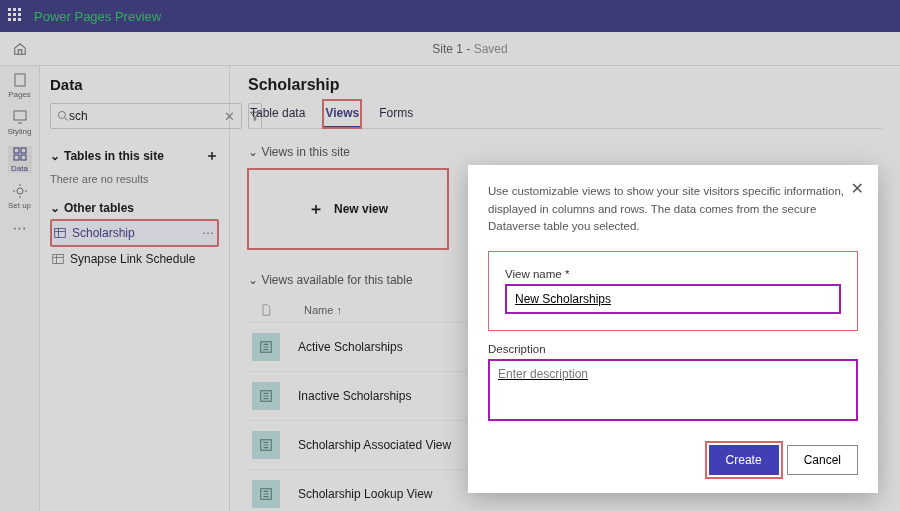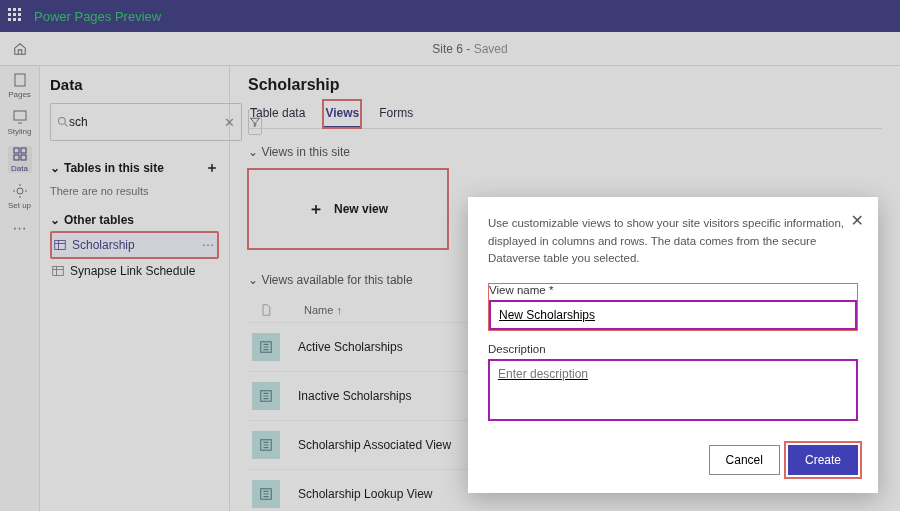--- a/index.html
+++ b/index.html
@@ -18,21 +18,21 @@
 
 .rail { position: absolute; left: 0; top: 66px; bottom: 0; width: 40px; border-right: 1px solid #e1e1e1; background: #faf9f8; display: flex; flex-direction: column; align-items: center; padding-top: 6px; }
 .rail .item { width: 24px; text-align:center; font-size: 8px; color: #555; margin-bottom: 10px; cursor:pointer; }
 .rail .item svg { display:block; margin: 0 auto 2px; }
 .rail .item.active { color: #2f2e7c; background: #edebe9; }
 
 
 .sidepanel { position:absolute; left:40px; top:66px; bottom:0; width:190px; border-right:1px solid #e1e1e1; background:#fff; padding:10px 10px; }
 .sidepanel h2 { font-size: 15px; font-weight:600; margin-bottom:10px; }
 .searchwrap { display:flex; align-items:center; gap:6px; margin-bottom:14px; }
-.searchbox { flex:1; display:flex; align-items:center; border:1px solid #ccc; border-radius:2px; height:38px; padding:0 6px; font-size:12px; }
+.searchbox { flex:1; display:flex; align-items:center; border:1px solid #ccc; border-radius:2px; height:26px; padding:0 6px; font-size:12px; }
 .searchbox input { border:none; outline:none; flex:1; font-size:12px; }
 .filterbtn { width:26px; height:26px; border:1px solid #ccc; border-radius:2px; display:flex; align-items:center; justify-content:center; cursor:pointer; }
 .section-head { display:flex; align-items:center; justify-content:space-between; font-size:12px; font-weight:600; padding:4px 0; cursor:pointer; }
 .chev { width:10px; display:inline-block; margin-right:4px; }
 .noresults { font-size:11px; color:#666; padding:4px 0 12px; }
 .tablerow { display:flex; align-items:center; font-size:12px; padding:5px 2px; cursor:pointer; gap:6px; }
 .tablerow.selected { border:2px solid #d66; border-radius:2px; color:#2f2e7c; background:#f5f5ff; }
 .tablerow .dots { margin-left:auto; color:#666; letter-spacing:1px; }
 
 
@@ -50,21 +50,21 @@
 .viewicon { width:28px; height:28px; background:#bfe0e0; display:flex; align-items:center; justify-content:center; color:#4a7c7c; }
 
 
 .scrim { position:absolute; inset:0; background:rgba(100,100,100,0.25); }
 .dialog { position:absolute; right:22px; bottom:18px; width:410px; background:#fff; box-shadow:0 6px 24px rgba(0,0,0,0.25); padding:18px 20px; }
 .dialog h3 { font-size:15px; font-weight:600; margin-bottom:14px; }
 .dialog .close { position:absolute; top:14px; right:14px; cursor:pointer; color:#555; }
 .dialog p { font-size:11.5px; color:#555; line-height:1.5; margin-bottom:16px; }
 .dialog label { font-size:11.5px; color:#333; display:block; margin-bottom:4px; }
 .dialog input[type=text], .dialog textarea { width:100%; border:2px solid #a21caf; font-size:12px; padding:6px 8px; outline:none; resize:none; font-family:inherit;text-decoration:underline; }
-.fieldwrap.hl1 { border:1px solid #d66; padding:0; margin-bottom:12px; }
+.fieldwrap.hl1 { border:1px solid #d66; padding:16px; margin-bottom:12px; }
 .dialog textarea { height:62px; }
 .btnrow { display:flex; justify-content:flex-end; gap:8px; margin-top:20px; }
 .btn { font-size:12px; padding:7px 16px; border:1px solid #888; background:#fff; cursor:pointer; }
 .btn.primary { background:#413fb4; color:#fff; border-color:#413fb4; }
 .btn.primary.hl { outline:2px solid #d66; outline-offset:2px; }
 svg { display:inline-block; vertical-align:middle; }
 </style>
 </head>
 <body>
 
@@ -84,21 +84,21 @@
 </div>
 
 <div class="sitebar">
   <div class="home">
     <svg width="14" height="14" viewBox="0 0 16 16" fill="none" stroke="#666" stroke-width="1.2">
         <path d="M2 7l6-5 6 5v7H2z"></path>
         <path d="M6 14V9h4v5"></path>
       </svg>
   </div>
   <div class="sitecenter">
-    <span>Site 6</span>
+    <span>Site 1</span>
     <span> - </span>
     <span style="color:#888">Saved</span>
   </div>
 </div>
 
 <div class="rail">
   <div class="item">
     <svg width="16" height="16" viewBox="0 0 16 16" fill="none" stroke="#666">
         <rect x="3" y="2" width="10" height="12"></rect>
       </svg>
@@ -251,16 +251,16 @@
 
   <div class="fieldwrap hl1">
     <label>View name *</label>
     <input type="text" value="New Scholarships" style="">
   </div>
 
   <label>Description</label>
   <textarea placeholder="Enter description" style=""></textarea>
 
   <div class="btnrow">
+    <button class="btn primary hl">Create</button>
     <button class="btn">Cancel</button>
-    <button class="btn primary hl">Create</button>
   </div>
 </div>
 
 </body></html>

